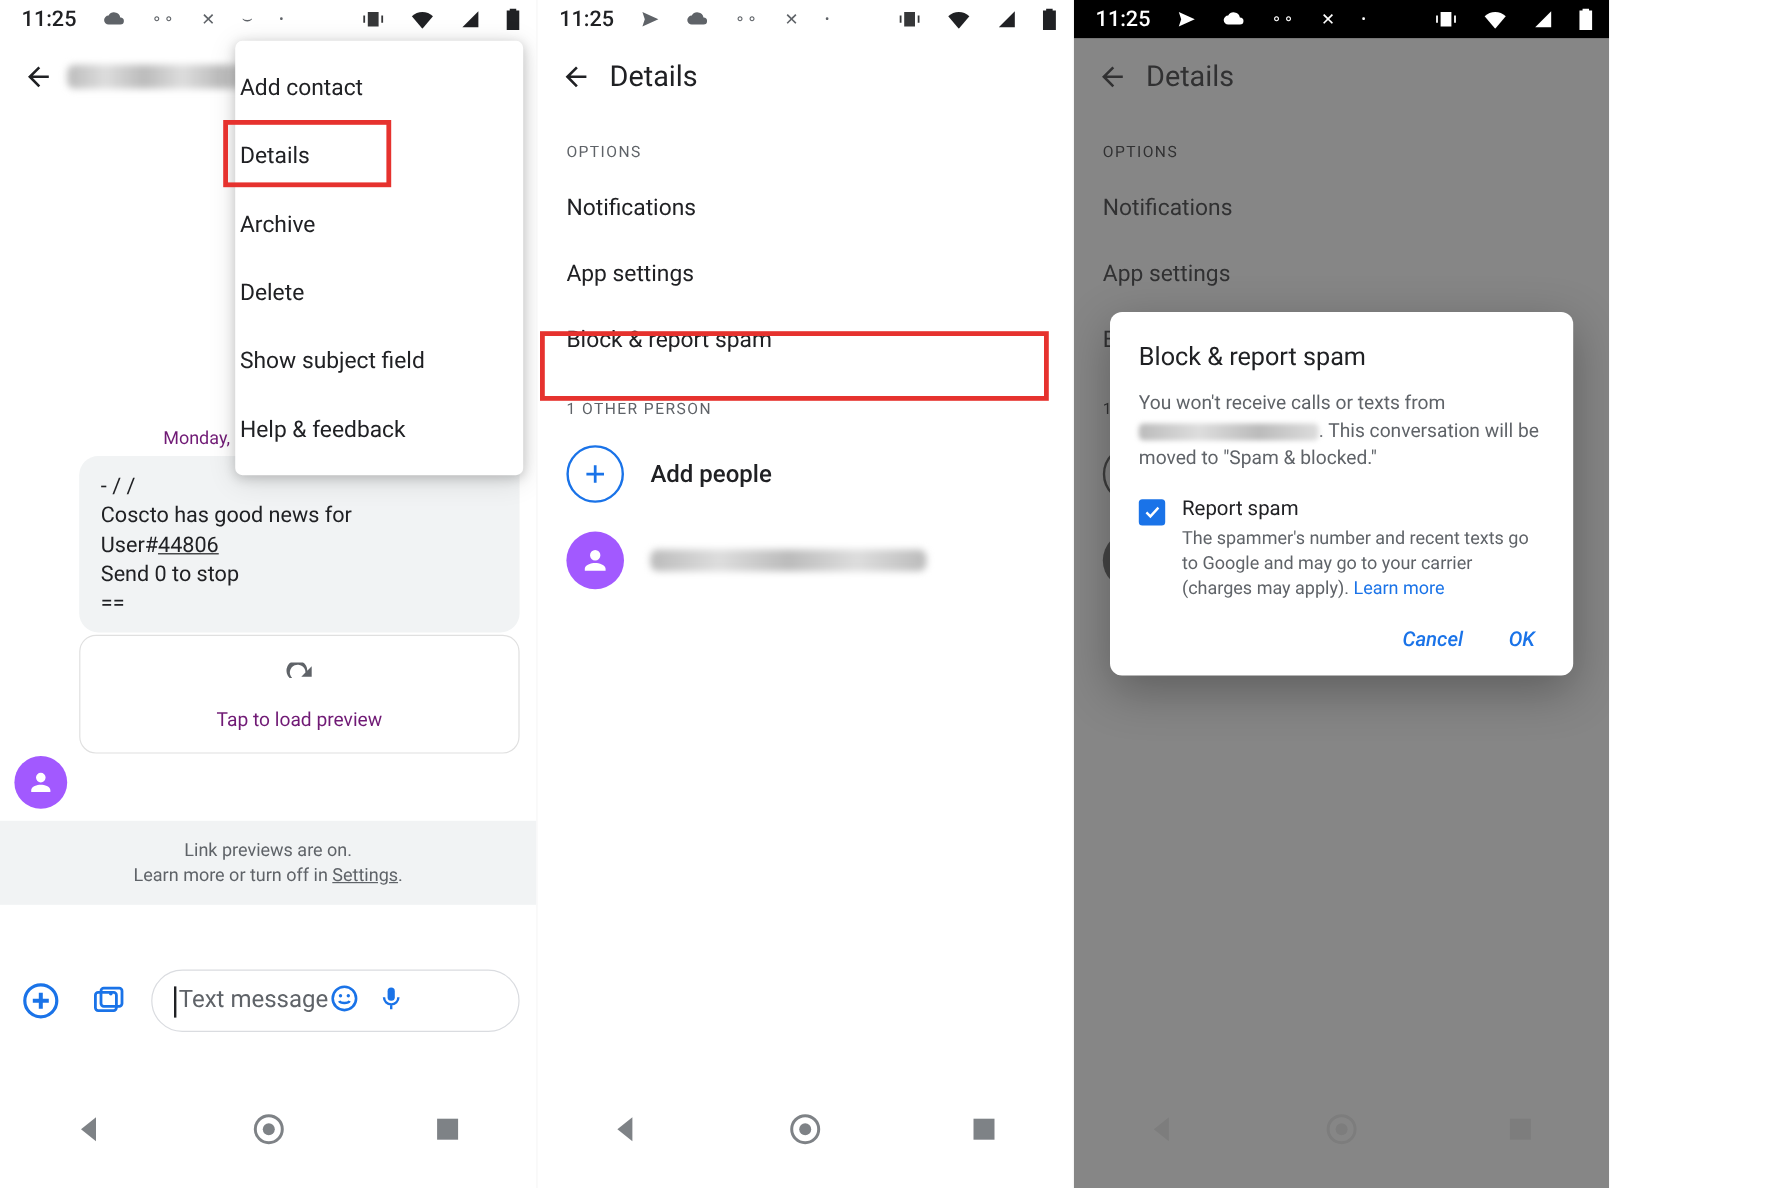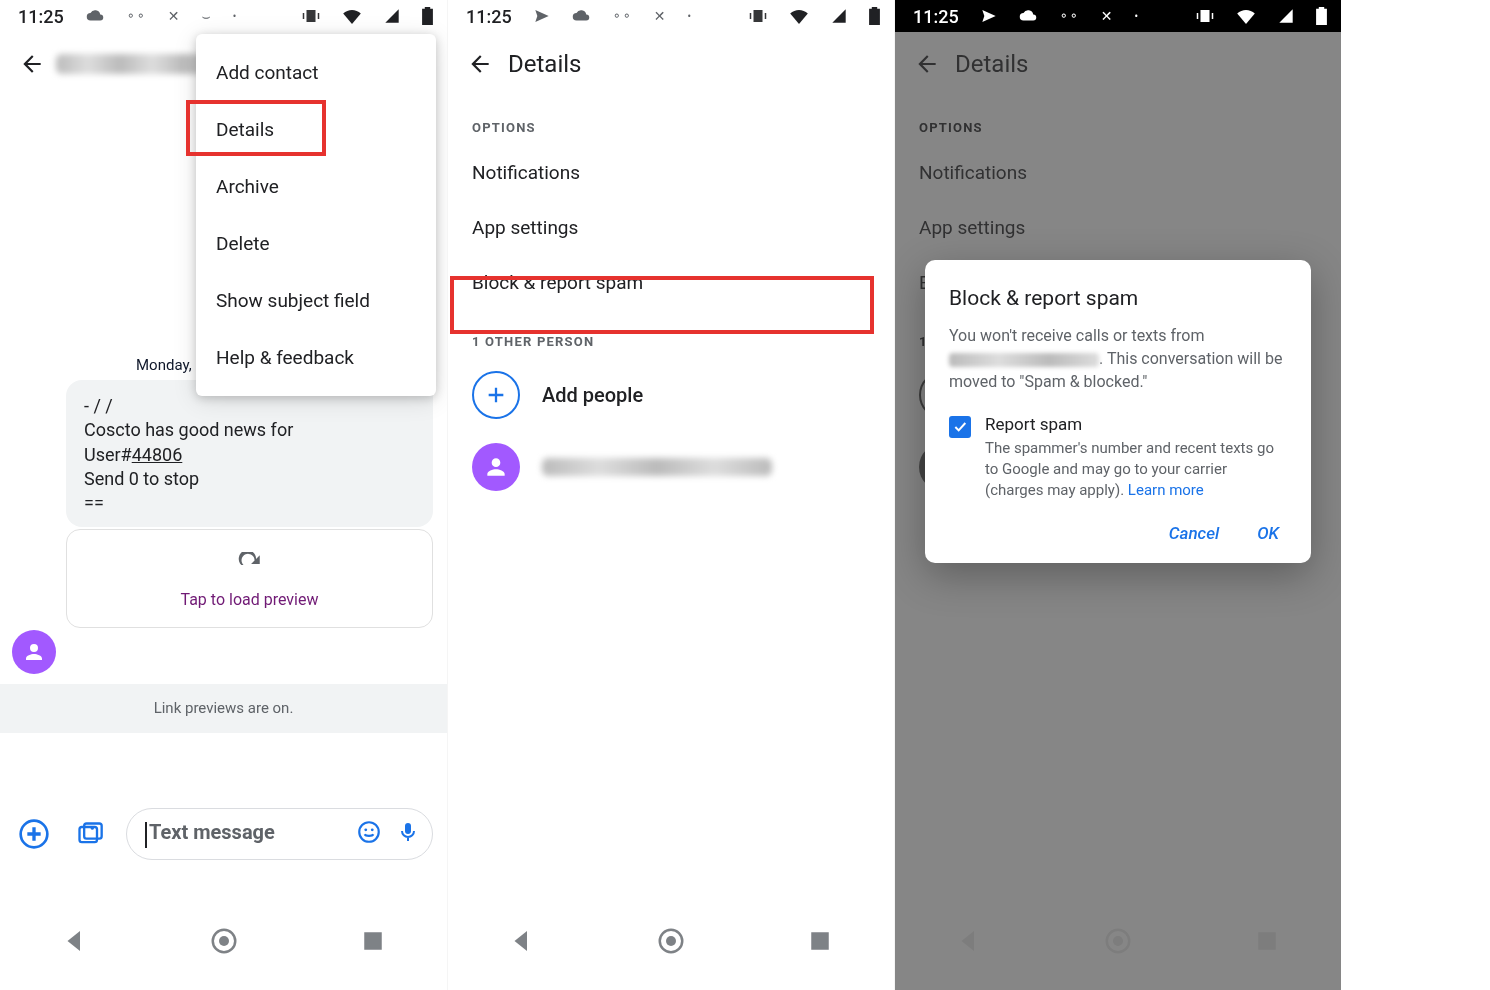--- a/index.html
+++ b/index.html
@@ -75,21 +75,21 @@
     top: 34px;
     left: 196px;
     width: 240px;
     background: #fff;
     border-radius: 6px;
     box-shadow: 0 2px 10px rgba(0,0,0,0.18), 0 4px 24px rgba(0,0,0,0.12);
     padding: 10px 0;
     z-index: 50;
   }
   .menu-item {
-    padding: 17px 20px;
+    padding: 17px 4px;
     font-size: 19px;
     color: #202124;
     cursor: pointer;
   }
   .red-box-1 {
     position: absolute;
     border: 4px solid #e6322e;
     pointer-events: none;
     left: 186px;
     top: 100px;
@@ -102,21 +102,21 @@
     position: absolute;
     top: 360px;
     left: 0; right: 0;
     padding: 0 14px 0 66px;
   }
   .timestamp {
     position: absolute;
     top: -4px;
     left: 136px;
     font-size: 15px;
-    color: #0f172a;
+    color: #701a75;
   }
   .bubble {
     background: #f1f3f4;
     border-radius: 16px;
     padding: 14px 18px 12px;
     font-size: 18px;
     color: #202124;
     line-height: 1.35;
     margin-top: 20px;
   }
@@ -172,22 +172,20 @@
     cursor: pointer;
   }
   .compose-input {
     flex: 1;
     border: 1px solid #dadce0;
     border-radius: 28px;
     height: 52px;
     display: flex;
     align-items: center;
     padding: 0 12px 0 18px;
-    justify-content: space-between;
-    font-weight: bold;
   }
   .compose-input .placeholder {
     color: #5f6368;
     font-size: 20px;
   }
   .compose-input .cursor-bar {
     display: inline-block;
     width: 2px; height: 26px; background: #202124; margin-right: 2px;
     vertical-align: middle;
   }
@@ -203,21 +201,21 @@
     justify-content: space-around;
     height: 50px;
   }
   .nav-btn { width: 30px; height: 30px; opacity: 0.8; cursor:pointer; }
 
   
   .section-header {
     font-size: 13px;
     letter-spacing: 1.2px;
     color: #5f6368;
-    font-weight: 700;
+    font-weight: 400;
     padding: 24px 24px 10px;
     text-transform: uppercase;
   }
   .list-item {
     padding: 16px 24px;
     font-size: 19px;
     color: #202124;
     cursor: pointer;
   }
   .red-box-2 {
@@ -369,20 +367,23 @@
   </div>
 
   <div class="avatar">
     <svg width="24" height="24" viewBox="0 0 24 24">
         <path d="M12 12a4 4 0 100-8 4 4 0 000 8zm0 2c-3 0-8 1.5-8 4.5V20h16v-1.5c0-3-5-4.5-8-4.5z"></path>
       </svg>
   </div>
 
   <div class="link-notice-bar">
     <div>Link previews are on.</div>
+    <div>
+      <span>Learn more or turn off in </span><span class="settings-link">Settings</span>.
+    </div>
   </div>
 
   <div class="compose-row">
     <div class="round-icon-btn">
       <svg width="32" height="32" viewBox="0 0 24 24">
           <circle cx="12" cy="12" r="10" fill="none" stroke="#1a73e8" stroke-width="2"></circle>
           <path stroke="#1a73e8" stroke-width="2.5" d="M12 7v10M7 12h10"></path>
         </svg>
     </div>
     <div class="round-icon-btn">

